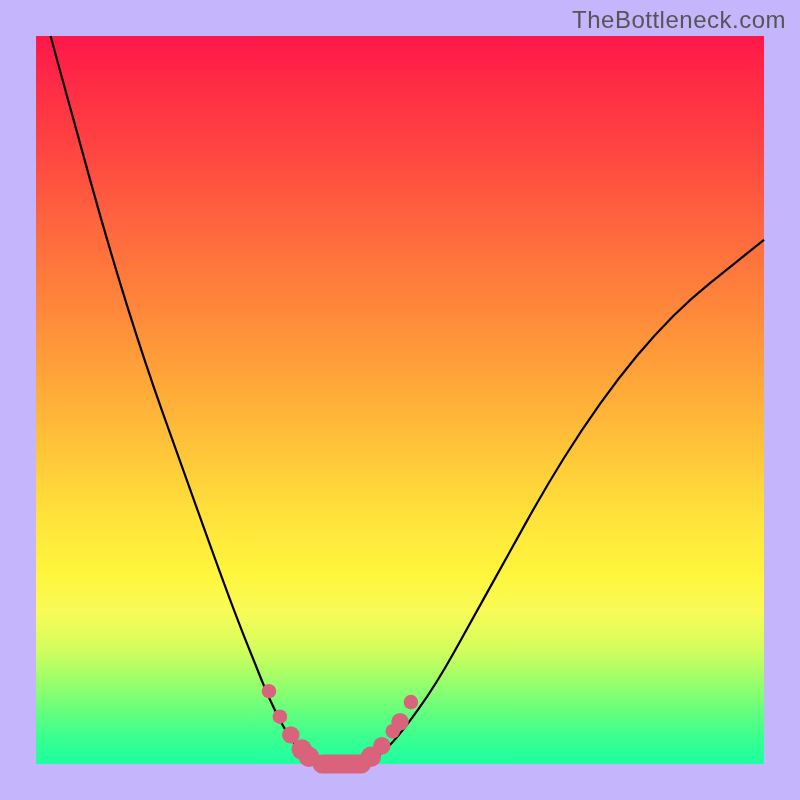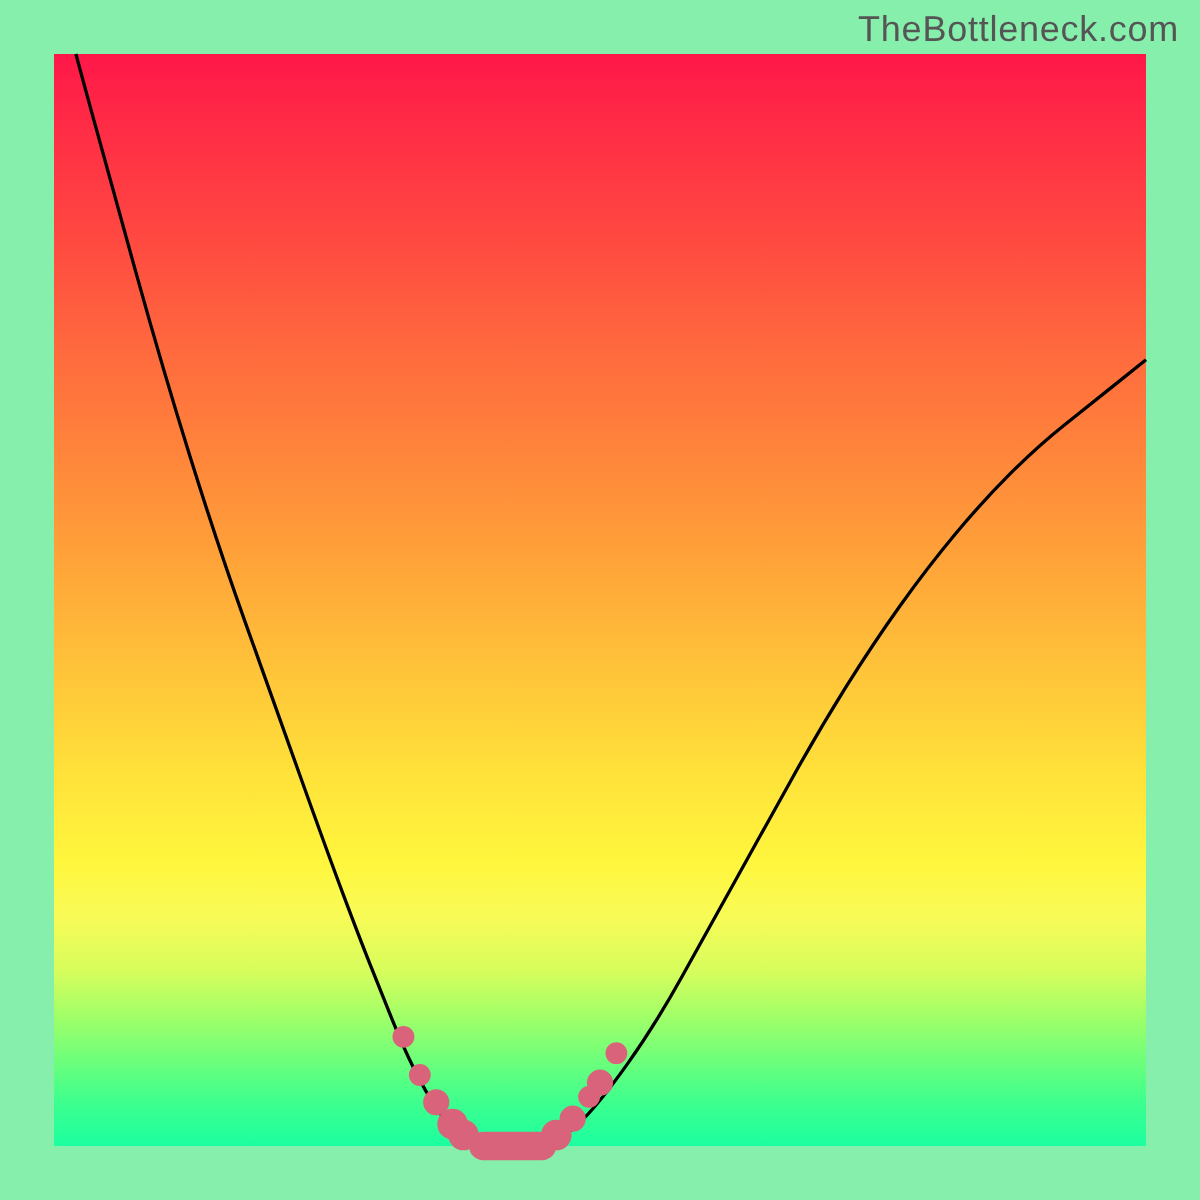--- a/index.html
+++ b/index.html
@@ -8,21 +8,21 @@
     width: 800px;
     height: 800px;
     background: #000;
     font-family: Arial, Helvetica, sans-serif;
     overflow: hidden;
   }
   .outer {
     position: relative;
     width: 800px;
     height: 800px;
-    background: #86efac;
+    background: #c4b5fd;
   }
   .watermark {
     position: absolute;
     top: 6px;
     right: 14px;
     color: #555;
     font-size: 24px;
     font-weight: 500;
     letter-spacing: 0.5px;
     z-index: 5;

